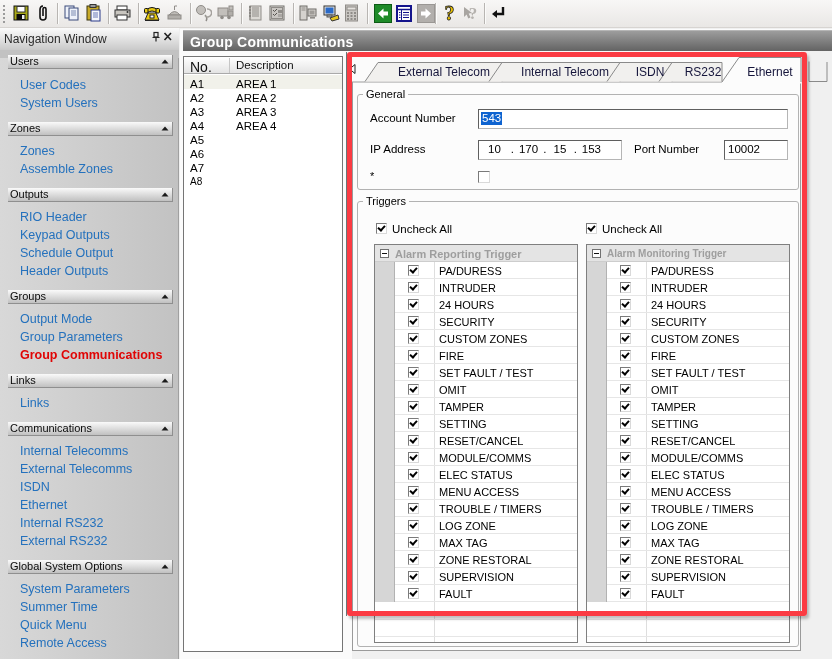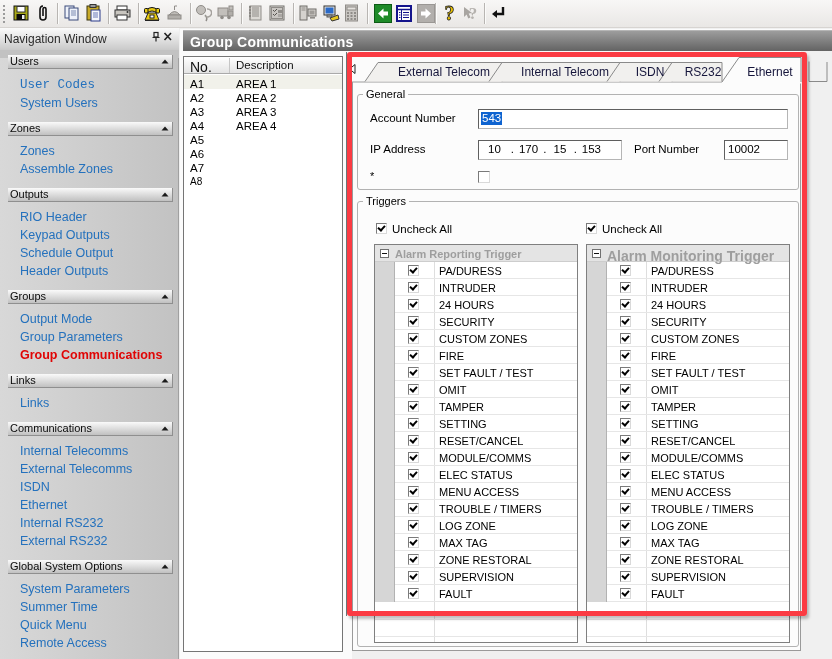--- a/index.html
+++ b/index.html
@@ -159,21 +159,21 @@
     <path d="M1.5 6.5 h7 M5 6.5 v4" stroke="#222" stroke-width="1.2"></path>
   </svg>
 <svg class="abs" style="left:163px;top:31px" width="10" height="11" viewBox="0 0 10 11">
     <path d="M1.5 2 L8 9 M8 2 L1.5 9" stroke="#222" stroke-width="1.6"></path>
   </svg>
 <div class="abs" style="left:8px;top:54.5px;width:164px;height:13px;background:linear-gradient(#fafafa,#c0c0c0);border-right:1px solid #8f8f8f;border-bottom:1px solid #8f8f8f;box-sizing:content-box;"></div>
 <div class="abs" style="left:10px;top:55.0px;font-size:11px;color:#0a0a0a;">Users</div>
 <svg class="abs" style="left:161px;top:59.0px" width="8" height="5" viewBox="0 0 8 5">
     <path d="M0.5 4.5 L4 0.5 L7.5 4.5 Z" fill="#1a1a1a"></path>
   </svg>
-<div class="navlink" style="top:78px;font-family:Liberation Mono, monospace;">User Codes</div>
+<div class="navlink" style="top:78px;">User Codes</div>
 <div class="navlink" style="top:96px;">System Users</div>
 <div class="abs" style="left:8px;top:121.5px;width:164px;height:13px;background:linear-gradient(#fafafa,#c0c0c0);border-right:1px solid #8f8f8f;border-bottom:1px solid #8f8f8f;box-sizing:content-box;"></div>
 <div class="abs" style="left:10px;top:122.0px;font-size:11px;color:#0a0a0a;">Zones</div>
 <svg class="abs" style="left:161px;top:126.0px" width="8" height="5" viewBox="0 0 8 5">
     <path d="M0.5 4.5 L4 0.5 L7.5 4.5 Z" fill="#1a1a1a"></path>
   </svg>
 <div class="navlink" style="top:144px;">Zones</div>
 <div class="navlink" style="top:162px;">Assemble Zones</div>
 <div class="abs" style="left:8px;top:187.5px;width:164px;height:13px;background:linear-gradient(#fafafa,#c0c0c0);border-right:1px solid #8f8f8f;border-bottom:1px solid #8f8f8f;box-sizing:content-box;"></div>
 <div class="abs" style="left:10px;top:188.0px;font-size:11px;color:#0a0a0a;">Outputs</div>
@@ -355,21 +355,21 @@
 <div class="titem" style="left:439px;top:587.5px;">FAULT</div>
 <div class="abs" style="left:395px;top:601px;width:182px;height:1px;background:#e6e6e6;"></div>
 <div class="abs" style="left:375px;top:618.5px;width:202px;height:1px;background:#e6e6e6;"></div>
 <div class="abs" style="left:375px;top:635.5px;width:202px;height:1px;background:#e6e6e6;"></div>
 <div class="abs" style="left:586px;top:244px;width:204px;height:399px;background:#fff;border:1px solid #7f7f7f;box-sizing:border-box;"></div>
 <div class="abs" style="left:587px;top:245px;width:202px;height:17px;background:#e4e4e4;border-bottom:1px solid #cdcdcd;box-sizing:border-box;"></div>
 <svg class="abs" style="left:592px;top:249px" width="9" height="9" viewBox="0 0 9 9">
     <rect x="0.5" y="0.5" width="8" height="8" fill="#fff" stroke="#707070"></rect>
     <path d="M2 4.5 h5" stroke="#111"></path>
   </svg>
-<div class="abs" style="left:607px;top:247.5px;font-size:14px;font-weight:bold;color:#9e9e9e;">Alarm Monitoring Trigger</div>
+<div class="abs" style="left:607px;top:247.5px;font-size:10px;font-weight:bold;color:#9e9e9e;">Alarm Monitoring Trigger</div>
 <div class="abs" style="left:587px;top:262px;width:19px;height:340px;background:#d6d6d6;border-right:1px solid #b2b2b2;box-sizing:content-box;"></div>
 <div class="abs" style="left:646px;top:262px;width:1px;height:380px;background:#dedede;"></div>
 <div class="cb ck" style="left:620px;top:264.5px;"></div>
 <div class="titem" style="left:651px;top:264.5px;">PA/DURESS</div>
 <div class="abs" style="left:607px;top:278px;width:182px;height:1px;background:#e6e6e6;"></div>
 <div class="cb ck" style="left:620px;top:281.5px;"></div>
 <div class="titem" style="left:651px;top:281.5px;">INTRUDER</div>
 <div class="abs" style="left:607px;top:295px;width:182px;height:1px;background:#e6e6e6;"></div>
 <div class="cb ck" style="left:620px;top:298.5px;"></div>
 <div class="titem" style="left:651px;top:298.5px;">24 HOURS</div>

